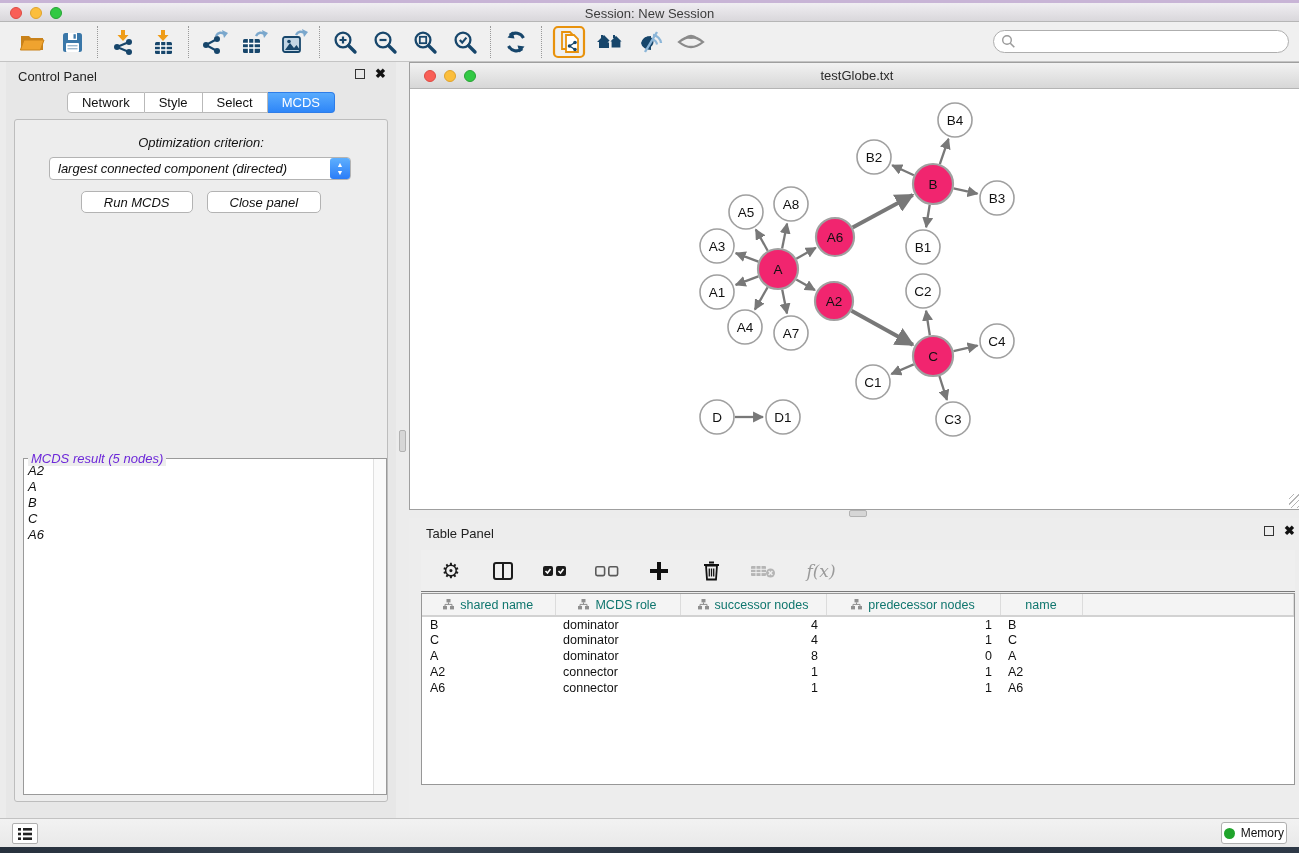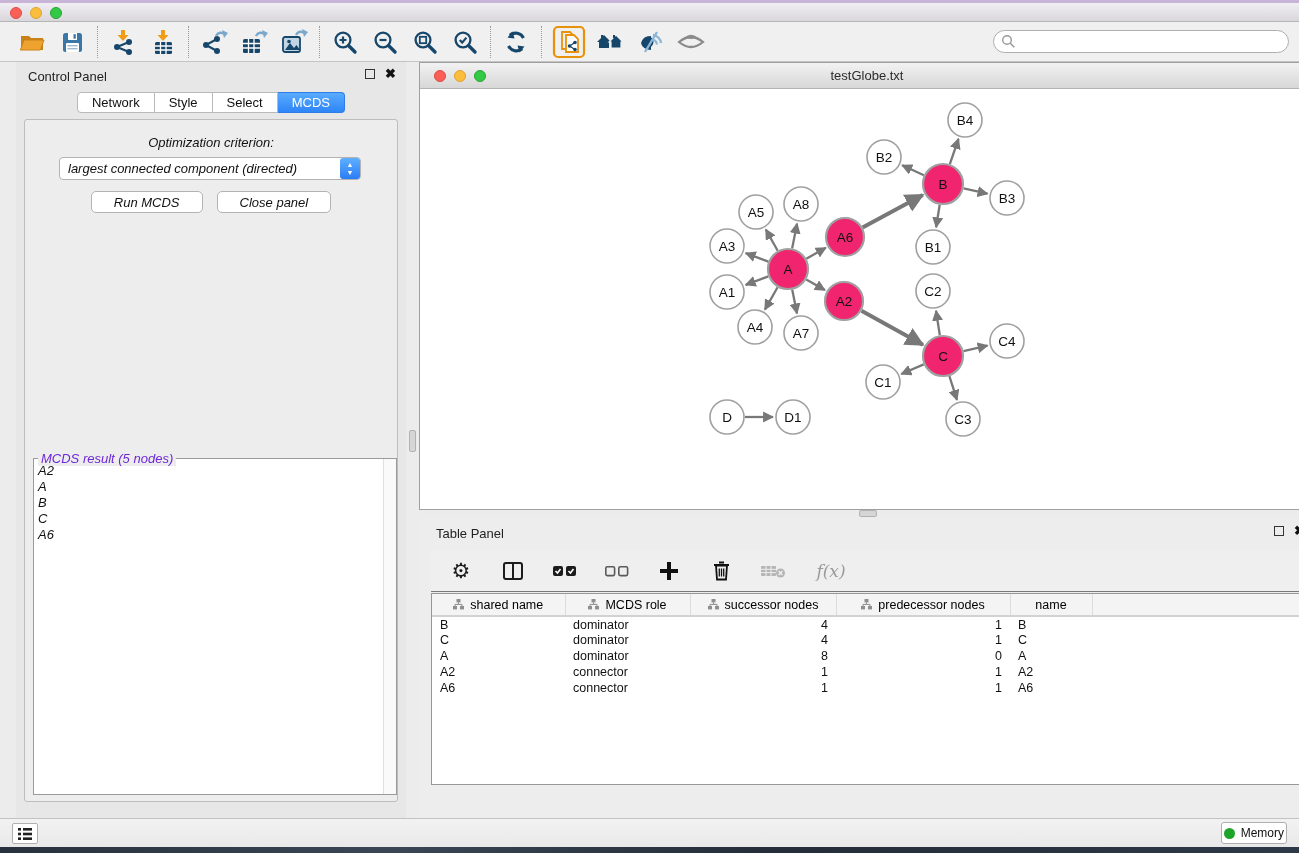--- a/index.html
+++ b/index.html
@@ -24,21 +24,21 @@
     background:#f0f0f0; border-bottom:1px solid #c4c4c4;
     display:flex; align-items:center; padding-left:12px; }
   .tbtn { width:40px; height:34px; display:flex; align-items:center; justify-content:center; flex:0 0 auto; }
   .tsep { width:1px; height:32px; border-left:1px dotted #9a9a9a; margin:0 5px; flex:0 0 auto; }
   .searchwrap { position:absolute; right:10px; top:8px; width:296px; height:23px; }
   .searchwrap input { width:100%; height:100%; border:1px solid #aeaeae; border-radius:12px;
     background:#fff; padding-left:26px; font-size:12px; outline:none; }
   .searchwrap svg { position:absolute; left:8px; top:4px; }
 
   
-  #workspace { position:absolute; left:16px; top:62px; width:1072px; height:756px; background:#ececec; }
+  #workspace { position:absolute; left:6px; top:62px; width:1072px; height:756px; background:#ececec; }
 
   
   #controlpanel { position:absolute; left:0; top:0; width:390px; height:756px; background:#e7e7e7; }
   .panelhead { position:absolute; left:0; top:0; right:0; height:28px; }
   .panelhead .ptitle { position:absolute; left:12px; top:7px; font-size:13px; color:#222; }
   .winbtns { position:absolute; right:10px; top:7px; display:flex; gap:10px; align-items:center; }
   .floaticon { width:10px; height:10px; border:1.6px solid #333; display:inline-block; }
   .closeicon { font-size:13px; font-weight:bold; color:#111; line-height:10px; }
   .cp-tabs { position:absolute; left:0; right:0; top:30px; display:flex; justify-content:center; }
   .seg { height:21px; padding:0 14px; background:#fff; border:1px solid #b9b9b9; border-left:none;
@@ -91,21 +91,21 @@
   #tablepanel .ptitle { position:absolute; left:17px; top:8px; font-size:13px; color:#222; }
   .tp-toolbar { position:absolute; left:12px; right:10px; top:32px; height:42px; background:#efefef;
     border-bottom:1px solid #7a7a7a; display:flex; align-items:center; gap:24px; padding-left:16px; }
   .tpbtn { display:flex; align-items:center; justify-content:center; width:28px; height:30px; }
   .gear { font-size:21px; color:#1c1c1c; }
   .fx { font-family:"DejaVu Serif", serif; font-style:italic; font-size:17px; color:#9a9a9a; }
   .tablebox { position:absolute; left:12px; right:10px; top:75px; bottom:33px;
     background:#fff; border:1px solid #979797; overflow:hidden; }
   table.datatable { border-collapse:collapse; width:100%; table-layout:fixed; }
   .datatable th { height:22px; background:#f4f4f4; border-bottom:2px solid #d2d2d2;
-    border-right:1px solid #dcdcdc; font-size:12.5px; font-weight:normal; color:#000000; text-align:center; }
+    border-right:1px solid #dcdcdc; font-size:12.5px; font-weight:normal; color:#0f766e; text-align:center; }
   .datatable th .thwrap { display:flex; align-items:center; justify-content:center; gap:6px; }
   .datatable td { height:16px; font-size:12.5px; color:#111; padding:0 8px; white-space:nowrap; overflow:hidden; }
   .datatable td.num { text-align:right; }
   .tp-tabs { position:absolute; left:0; right:0; bottom:6px; display:flex; justify-content:center; }
 
   
   #statusbar { position:absolute; left:0; top:818px; width:1299px; height:29px;
     background:linear-gradient(#f2f2f2,#e9e9e9); border-top:1px solid #c2c2c2; }
   .listbtn { position:absolute; left:12px; top:4px; width:26px; height:21px; background:#fff;
     border:1px solid #b0b0b0; border-radius:2px; display:flex; align-items:center; justify-content:center; }
@@ -120,20 +120,21 @@
 <body>
 
 <div id="app">
 
   <div id="titlebar">
     <div class="lights">
       <span class="light red"></span>
       <span class="light yellow"></span>
       <span class="light green"></span>
     </div>
+    <div class="wtitle">Session: New Session</div>
   </div>
 
   <div id="toolbar">
     <div class="tbtn">
       <svg width="26" height="24" viewBox="0 0 26 24">
         <path d="M2 6h8l2 2h12v12H2z" fill="#c9821a"></path>
         <path d="M5 10h20l-3.6 10H1.4z" fill="#efa32f" stroke="#c9821a" stroke-width="1"></path>
       </svg>
     </div>
     <div class="tbtn">

